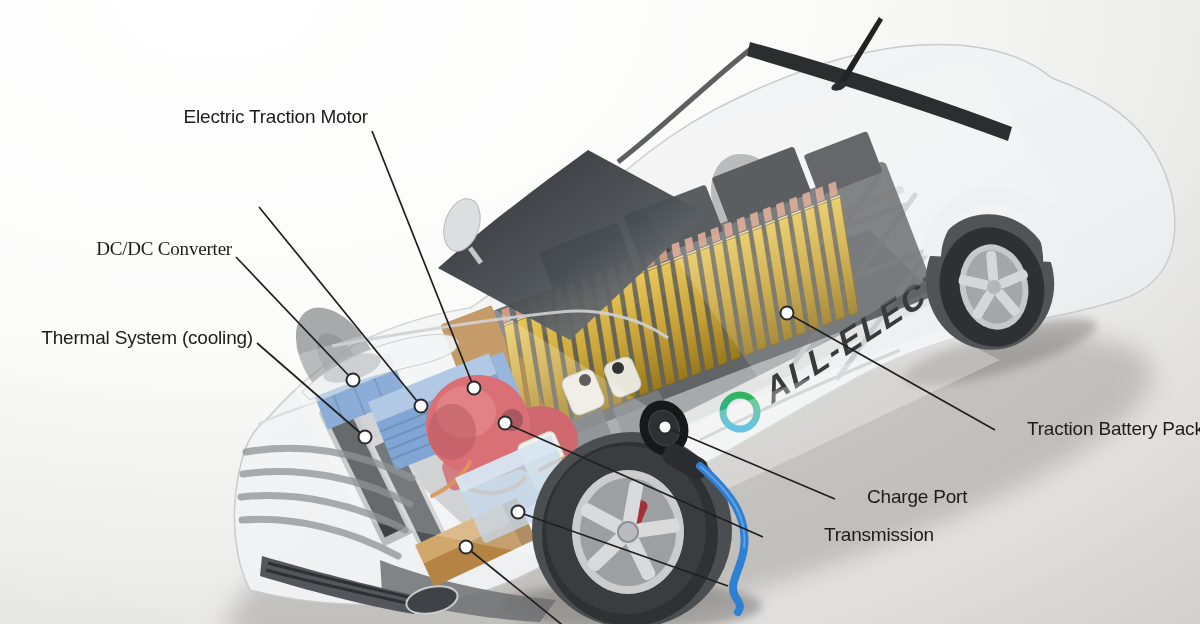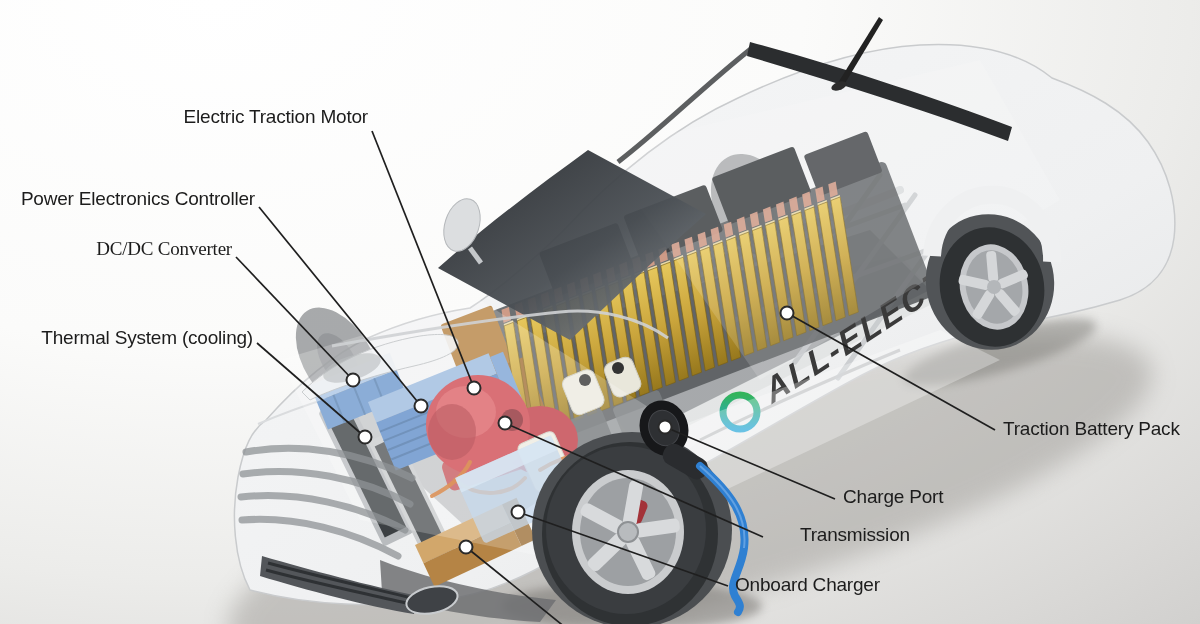--- a/index.html
+++ b/index.html
@@ -2,21 +2,21 @@
 <html><head>
 <meta charset="utf-8">
 <style>
   html,body{margin:0;padding:0;overflow:hidden;background:#fff;}
   .stage{
     position:relative;width:1200px;height:624px;overflow:hidden;
     background:radial-gradient(140% 160% at 18% 0%, #ffffff 0%, #fbfbfa 35%, #ececea 58%, #d9d8d6 78%, #c2c1bf 100%);
     font-family:"Liberation Sans", sans-serif;
   }
   .stage svg{position:absolute;left:0;top:0;}
-  #labels-layer{position:absolute;inset:0;pointer-events:none;}
+  #labels-layer{position:absolute;inset:0;pointer-events:none;margin-left:24px;}
   .callout-label{
     position:absolute;white-space:nowrap;
     font-size:19px;line-height:21px;letter-spacing:-0.2px;color:#1c1c1c;
   }
   .leader-line{stroke:#1f1f1f;stroke-width:1.7;}
   .leader-dot{fill:#ffffff;stroke:#2a2a2a;stroke-width:2;}
 </style>
 </head>
 <body>
 
@@ -339,21 +339,19 @@
         <circle cx="505" cy="423" r="6.5" class="leader-dot"></circle>
         <line x1="728" y1="586" x2="518" y2="512" class="leader-line"></line>
         <circle cx="518" cy="512" r="6.5" class="leader-dot"></circle>
         <line x1="566" y1="628" x2="466" y2="547" class="leader-line"></line>
         <circle cx="466" cy="547" r="6.5" class="leader-dot"></circle>
       </g>
   </svg>
 
   <div id="labels-layer">
     <div class="callout-label" style="right: 832px; top: 106px;">Electric Traction Motor</div>
-    <div class="callout-label" style="right: 945px; top: 188px;">Power Electronics Controller</div>
     <div class="callout-label" style="right: 968px; top: 238px; font-family: Liberation Serif, serif;">DC/DC Converter</div>
     <div class="callout-label" style="right: 947px; top: 327px;">Thermal System (cooling)</div>
     <div class="callout-label" style="left: 1003px; top: 418px;">Traction Battery Pack</div>
     <div class="callout-label" style="left: 843px; top: 486px;">Charge Port</div>
     <div class="callout-label" style="left: 800px; top: 524px;">Transmission</div>
-    <div class="callout-label" style="left: 735px; top: 574px;">Onboard Charger</div>
   </div>
 </div>
 
 </body></html>

